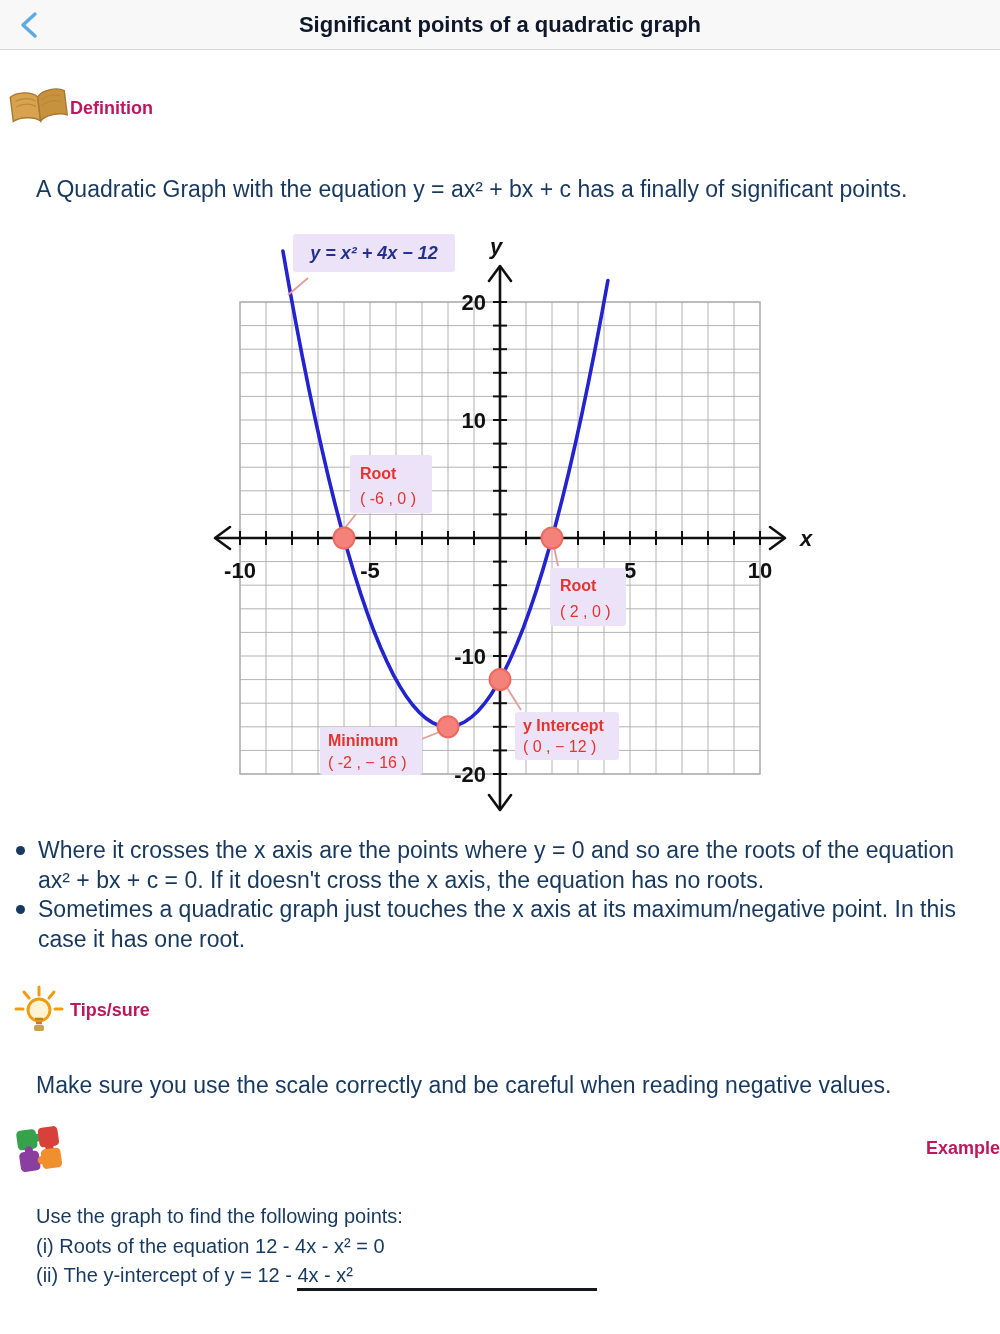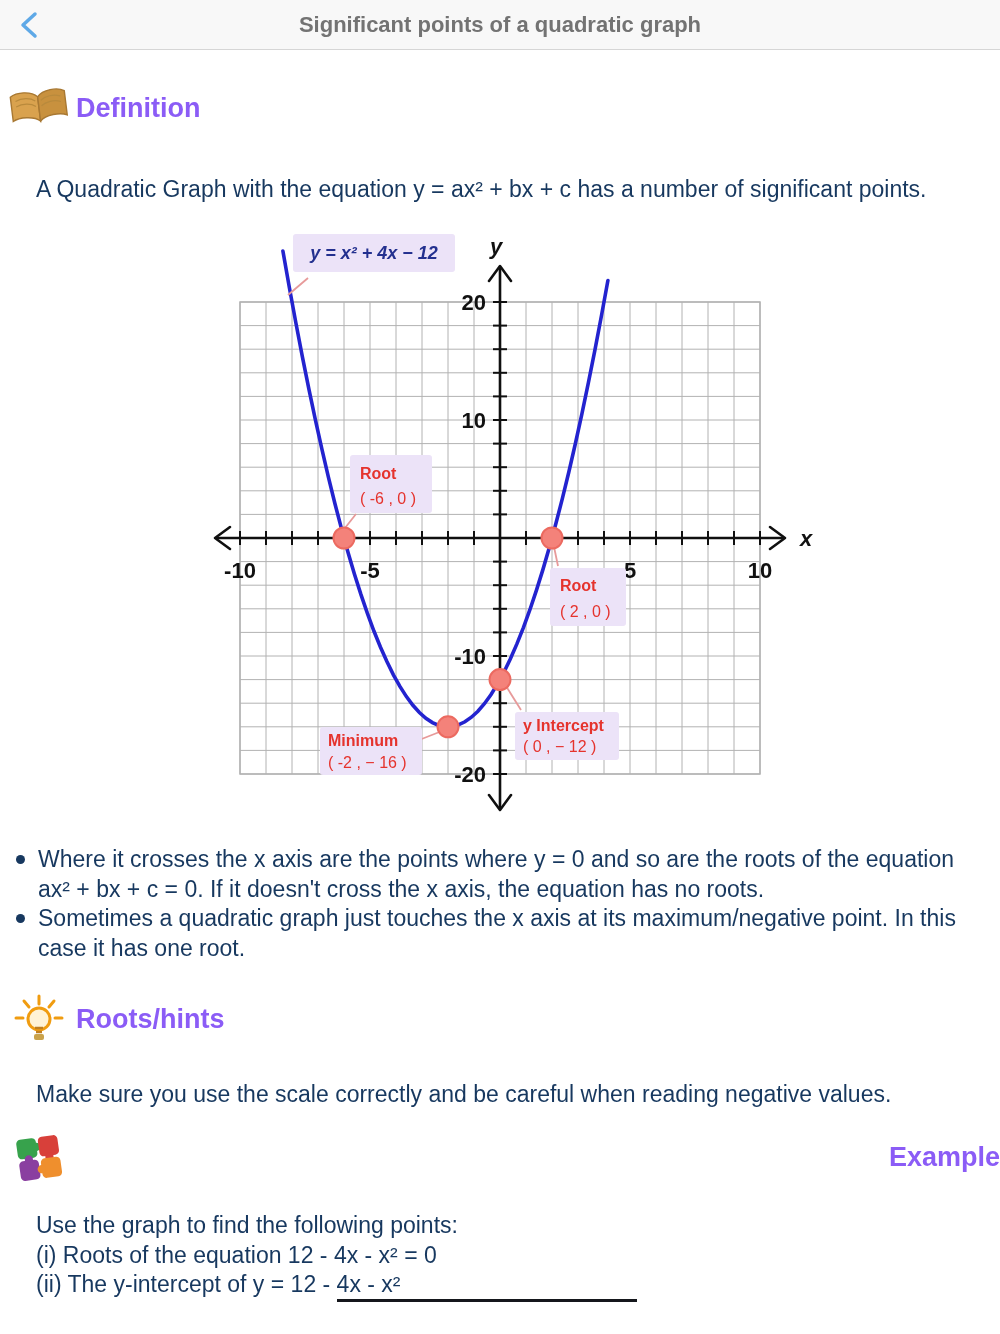--- a/index.html
+++ b/index.html
@@ -8,26 +8,26 @@
     background:#ffffff; color:#17385f;
     font-family:"Liberation Sans", sans-serif;
     position:relative;
   }
   
   .nav {
     height:50px; background:#f8f8f8; border-bottom:1px solid #d6d6d6;
     display:flex; align-items:center; justify-content:center; position:relative;
   }
   .back-btn { position:absolute; left:14px; top:8px; width:34px; height:34px; cursor:pointer; }
-  .nav-title { font-size:22px; font-weight:bold; color:#737373; }
+  .nav-title { font-size:22px; font-weight:bold; color:#0f172a; }
 
   
   .sec-head { display:flex; align-items:center; margin-left:8px; height:52px; }
   .sec-head .icon { width:62px; display:flex; justify-content:center; align-items:center; }
-  .sec-title { font-size:27px; font-weight:bold; color:#8b5cf6; margin-left:6px; }
+  .sec-title { font-size:18px; font-weight:bold; color:#be185d; }
 
   .def-head { margin-top:32px; }
   .tips-head { margin-top:30px; }
   .ex-head { margin-top:22px;justify-content:space-between; }
 
   
   .body-text { font-size:23px; line-height:30px; margin:40px 36px 0 36px; }
   .tips-text { margin-top:34px; }
 
   
@@ -42,30 +42,30 @@
   .pt { fill:#f4827a; stroke:#ec6a60; stroke-width:2; }
   .leader { stroke:#e79a9a; stroke-width:1.8; }
   .tick-label { font-family:"Liberation Sans",sans-serif; font-size:22px; font-weight:bold; fill:#111111; }
   .axis-label { font-family:"Liberation Sans",sans-serif; font-size:22px; font-weight:bold; font-style:italic; fill:#111111; }
   .label-box { fill:#ece3f8; }
   .eq-label { font-family:"Liberation Sans",sans-serif; font-size:18px; font-weight:bold; font-style:italic; fill:#23308f; }
   .pt-title { font-family:"Liberation Sans",sans-serif; font-size:16px; font-weight:bold; fill:#e5332d; }
   .pt-coords { font-family:"Liberation Sans",sans-serif; font-size:16px; fill:#e5332d; }
 
   
-  .bullets { list-style:none; margin:17px 8px 0 38px; }
+  .bullets { list-style:none; margin:8px 8px 0 38px; }
   .bullets li { position:relative; font-size:23px; line-height:29.5px; }
   .bullets li::before {
     content:""; position:absolute; left:-22px; top:10px;
     width:9px; height:9px; border-radius:50%; background:#17385f;
   }
 
   
   .example-lines { margin:28px 36px 0 36px; }
-  .example-lines p { font-size:23px; line-height:29.5px; }
+  .example-lines p { font-size:20px; line-height:29.5px; }
   .u { position:relative; }
   .u::after {
     content:""; position:absolute; left:0; bottom:-5px;
     width:300px; height:3.5px; background:#15171c;
   }
 </style>
 </head>
 <body>
 
 <header class="nav">
@@ -85,21 +85,21 @@
         <g transform="rotate(-7 32 22)">
           <path d="M32 10 C26 3 10 2 3 7 L3 33 C10 29 26 30 32 36 Z" fill="#d9a24e" stroke="#a87832" stroke-width="1.5"></path>
           <path d="M32 10 C38 3 54 2 61 7 L61 33 C54 29 38 30 32 36 Z" fill="#c8913e" stroke="#a87832" stroke-width="1.5"></path>
           <path d="M8 12 C15 9 24 10 29 14 M8 18 C15 15 24 16 29 20 M35 14 C40 10 49 9 56 12 M35 20 C40 16 49 15 56 18" fill="none" stroke="#b98a3c" stroke-width="1.3"></path>
         </g>
       </svg>
     </span>
     <h2 class="sec-title">Definition</h2>
   </div>
 
-  <p class="body-text">A Quadratic Graph with the equation y = ax² + bx + c has a number of significant points.</p>
+  <p class="body-text">A Quadratic Graph with the equation y = ax² + bx + c has a finally of significant points.</p>
 
   <figure class="graph">
     <svg id="graph-svg" width="660" height="600" viewBox="0 0 660 600">
 
       <g id="grid">
           <line x1="70" y1="74" x2="70" y2="546" class="gridline"></line>
           <line x1="96" y1="74" x2="96" y2="546" class="gridline"></line>
           <line x1="122" y1="74" x2="122" y2="546" class="gridline"></line>
           <line x1="148" y1="74" x2="148" y2="546" class="gridline"></line>
           <line x1="174" y1="74" x2="174" y2="546" class="gridline"></line>
@@ -253,21 +253,21 @@
           <line x1="11" y1="8" x2="16" y2="14"></line>
           <line x1="41" y1="8" x2="36" y2="14"></line>
           <line x1="3" y1="25" x2="10" y2="25"></line>
           <line x1="49" y1="25" x2="42" y2="25"></line>
         </g>
         <circle cx="26" cy="26" r="11" fill="#fff3d6" stroke="#f09c10" stroke-width="3"></circle>
         <path d="M22 35 h8 M23 39 h6" stroke="#c07f20" stroke-width="2.5" fill="none"></path>
         <rect x="21" y="41" width="10" height="6" rx="2" fill="#caa24a"></rect>
       </svg>
     </span>
-    <h2 class="sec-title">Roots/hints</h2>
+    <h2 class="sec-title">Tips/sure</h2>
   </div>
 
   <p class="body-text tips-text">Make sure you use the scale correctly and be careful when reading negative values.</p>
 
   <div class="sec-head ex-head">
     <span class="icon">
       <svg width="54" height="54" viewBox="0 0 52 52">
         <g transform="rotate(-8 26 26)">
           <rect x="6" y="7" width="19" height="19" rx="4" fill="#37a24c"></rect>
           <circle cx="25" cy="16" r="4" fill="#37a24c"></circle>

